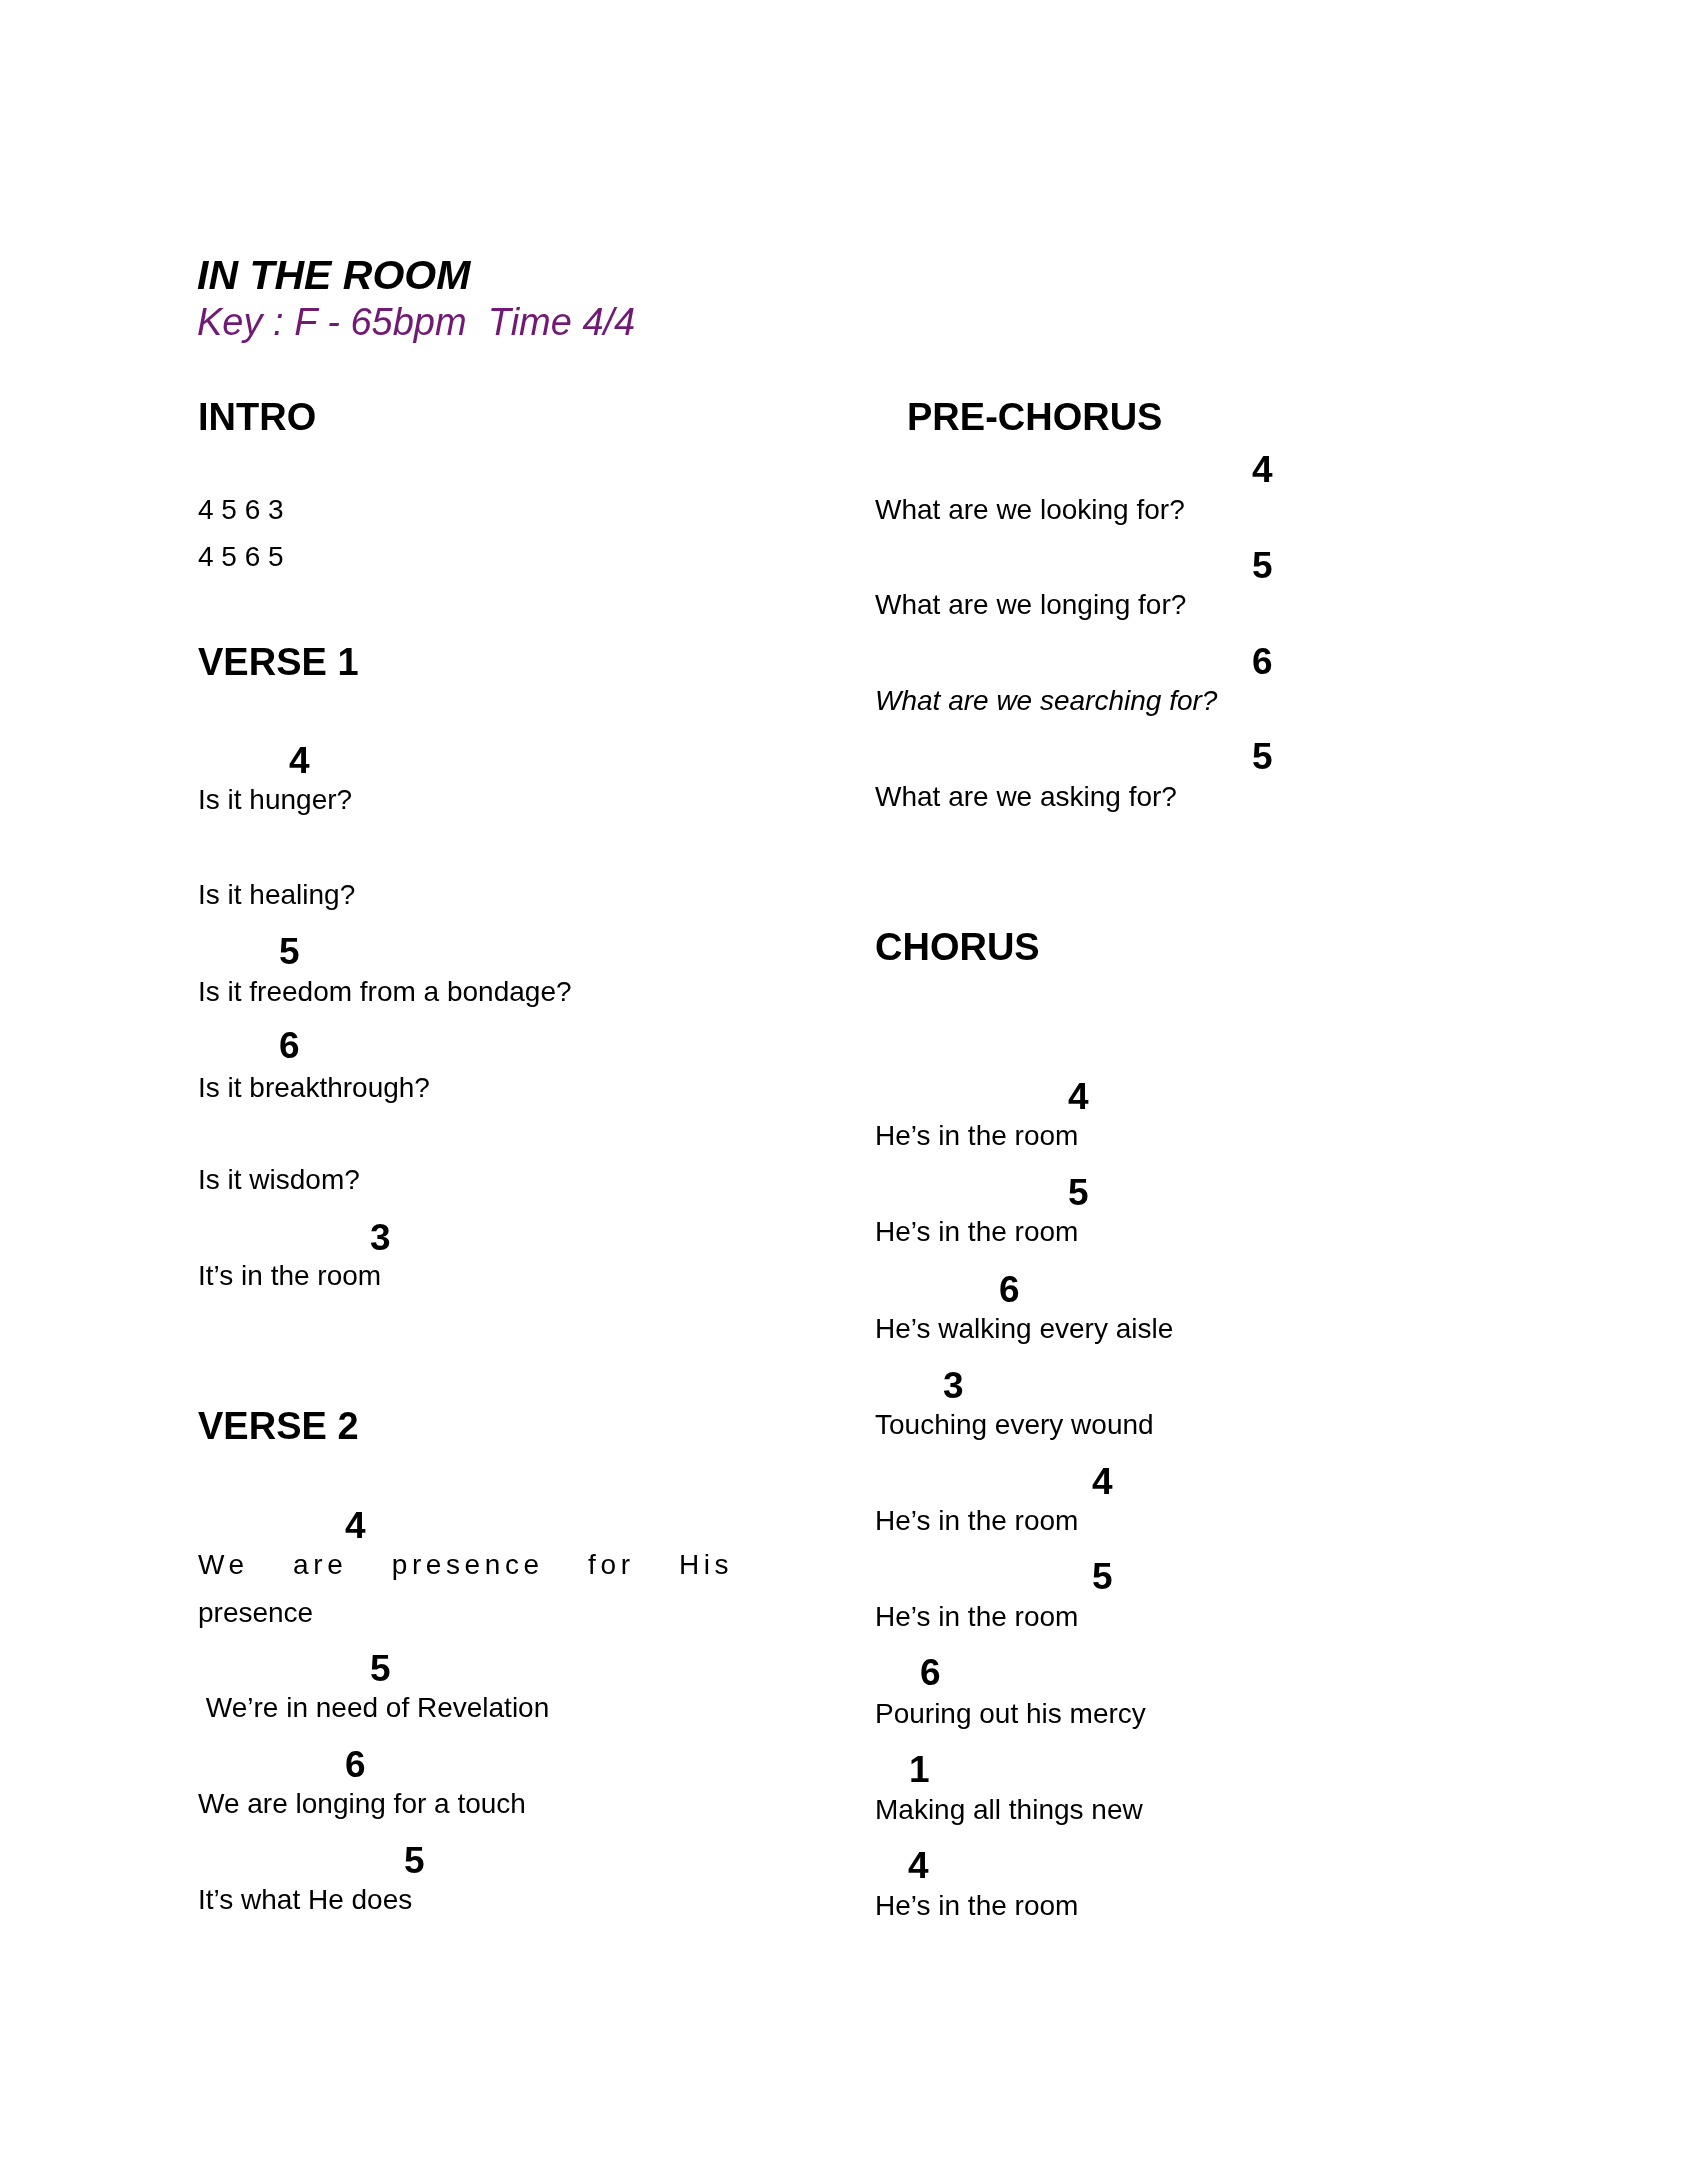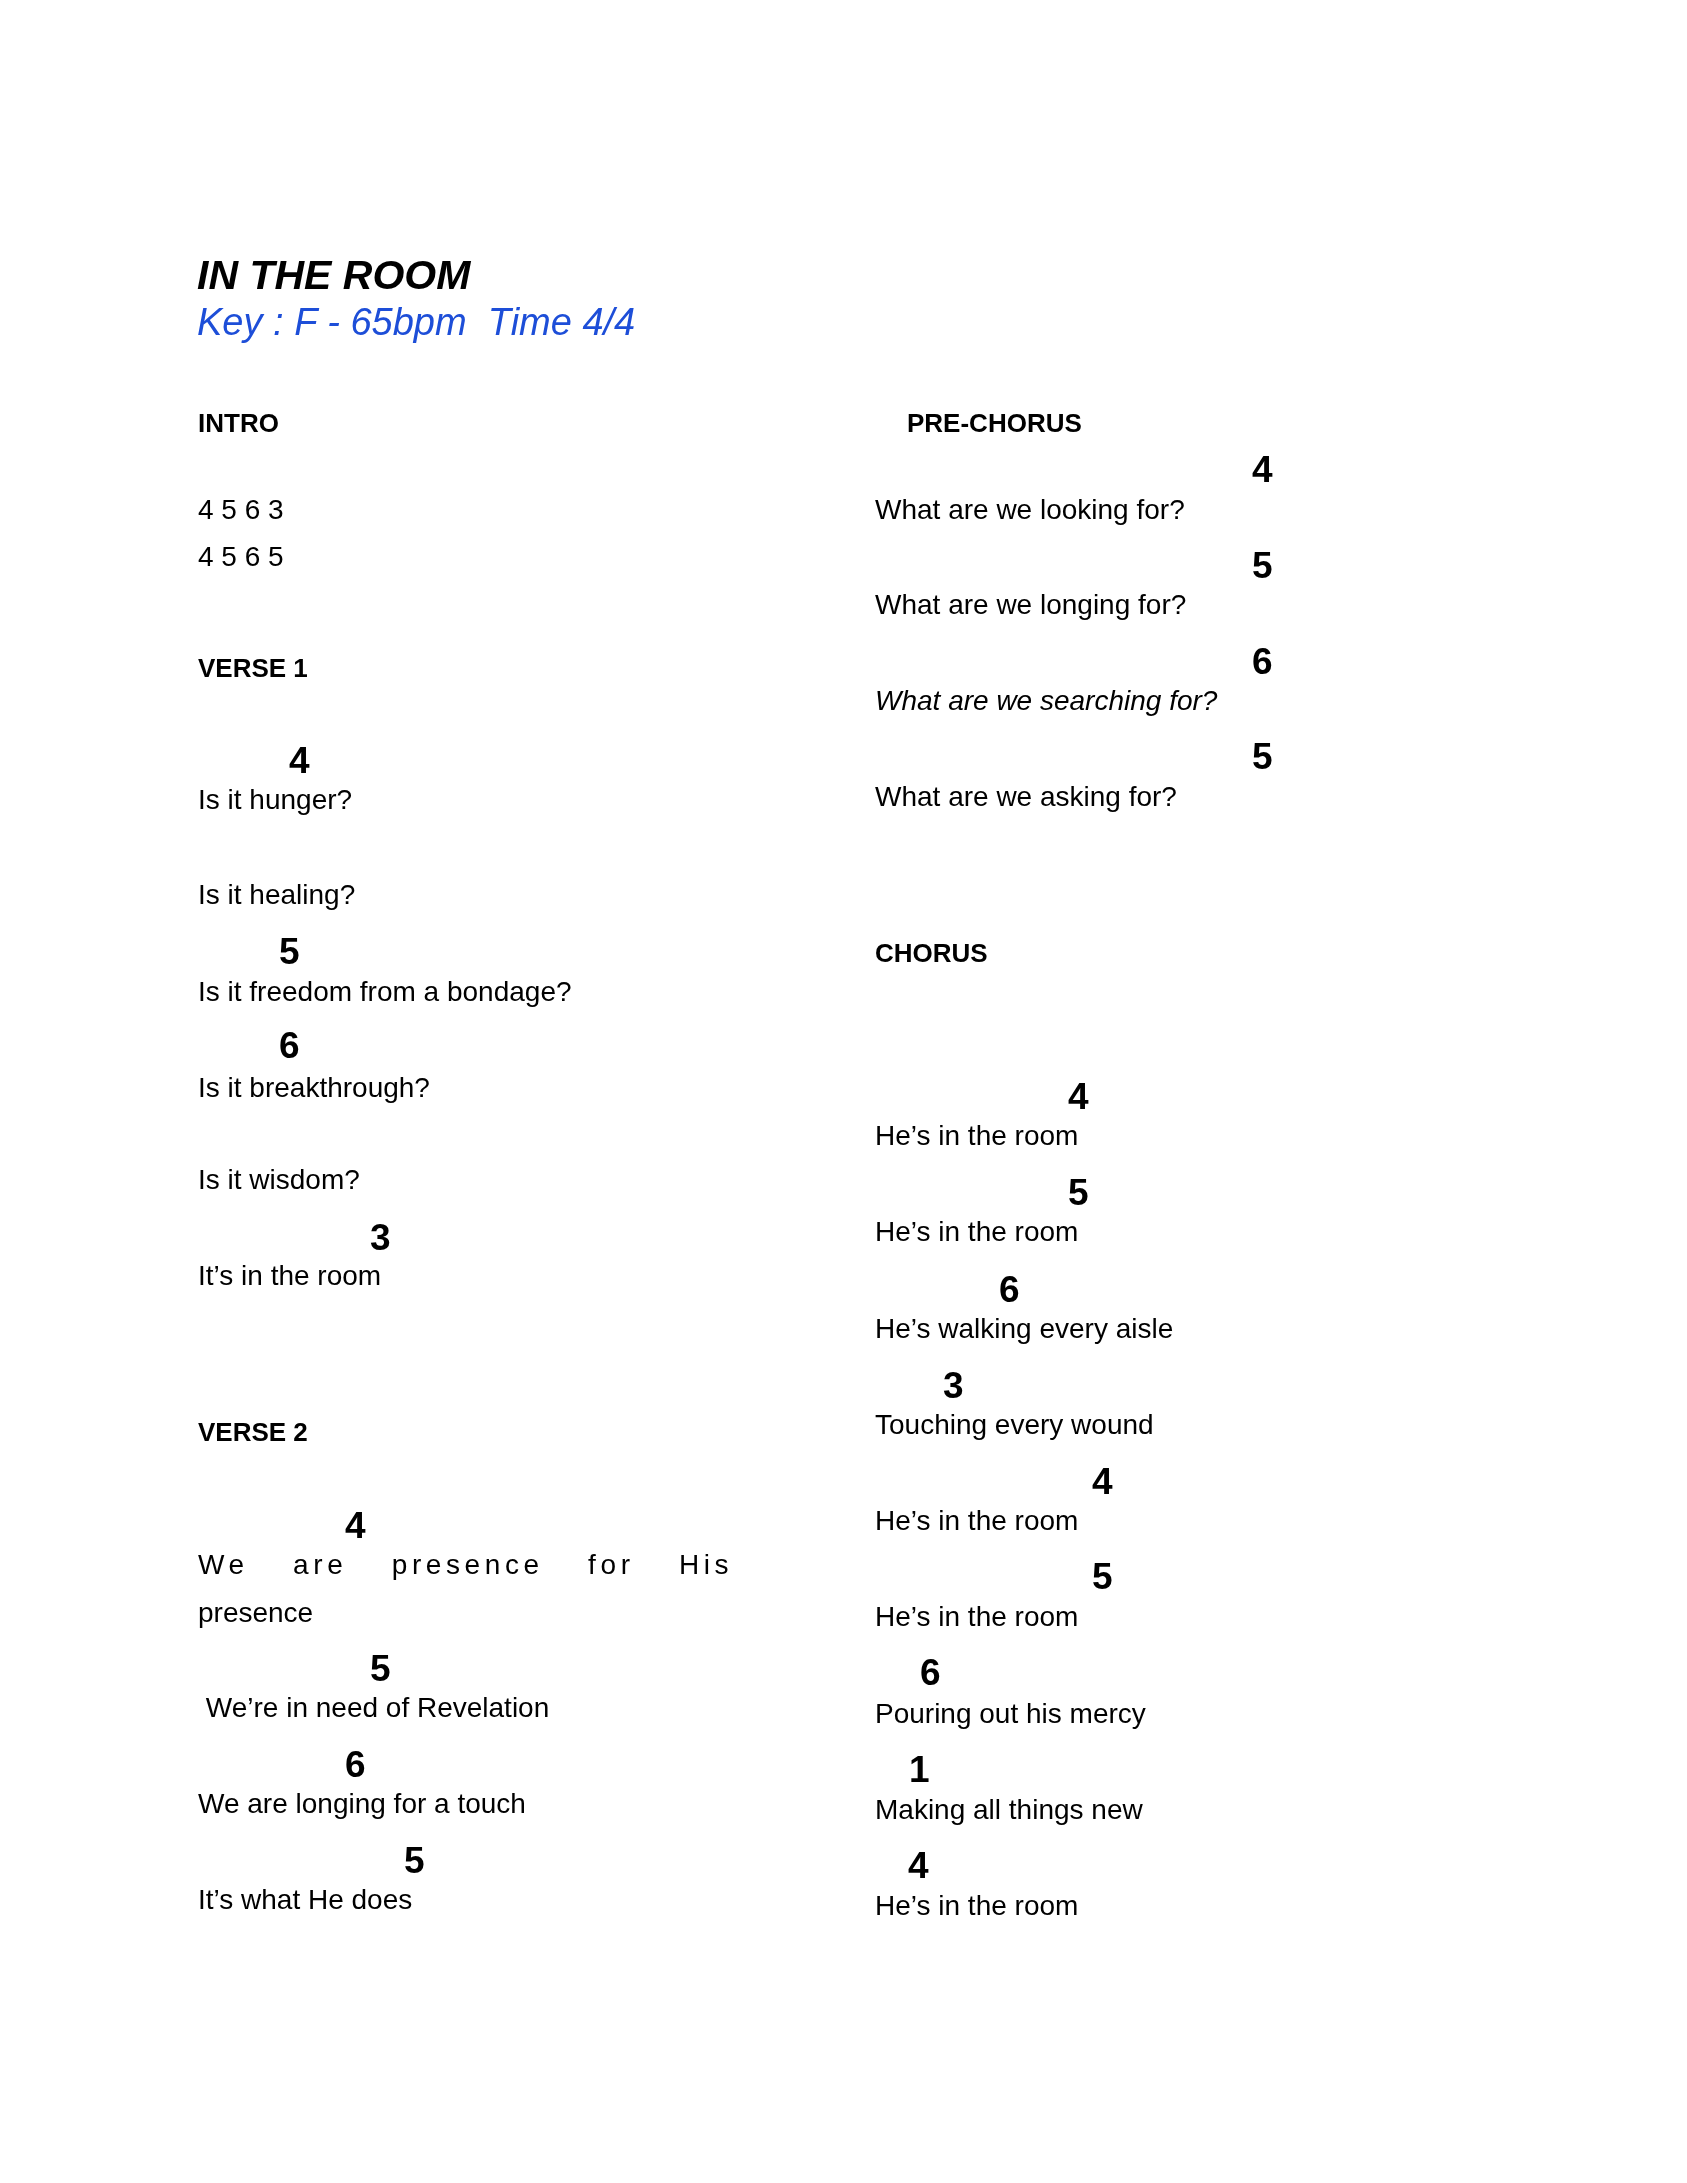--- a/index.html
+++ b/index.html
@@ -1,30 +1,30 @@
 <!DOCTYPE html>
 <html style="font-size:10.6px"><head>
   <meta charset="utf-8">
   <style>
     html, body { margin: 0; padding: 0; background: #ffffff; }
     body { width: 1687px; height: 2183px; position: relative; overflow: hidden;
            font-family: "Liberation Sans", sans-serif; color: #000; }
     .abs { position: absolute; white-space: pre; line-height: 1; }
     .title { font-size: 41px; font-weight: bold; font-style: italic; }
     .meta { font-size: 38px; font-style: italic; }
-    .heading { font-size: 26px; font-weight: bold; margin-top: 12px; }
+    .heading { font-size: 38px; font-weight: bold; }
     .lyric { font-size: 28px; }
     .chord { font-size: 37px; font-weight: bold; }
     .spaced { letter-spacing: 4.6px; word-spacing: 32px; }
   </style>
 </head>
 <body>
 
 <div class="abs title" style="left:197px; top:255px;">IN THE ROOM</div>
-<div class="abs meta" style="left:197px; top:303px; color:#1d4ed8;">Key : F - 65bpm  Time 4/4</div>
+<div class="abs meta" style="left:197px; top:303px; color:#701a75;">Key : F - 65bpm  Time 4/4</div>
 
 <div>
   <div class="abs heading" style="left:198px; top:398px;">INTRO</div>
   <div class="abs lyric" style="left:198px; top:496px;">4 5 6 3</div>
   <div class="abs lyric" style="left:198px; top:543px;">4 5 6 5</div>
 </div>
 
 <div>
   <div class="abs heading" style="left:198px; top:643px;">VERSE 1</div>
   <div class="abs chord" style="left:289px; top:742px;">4</div>

